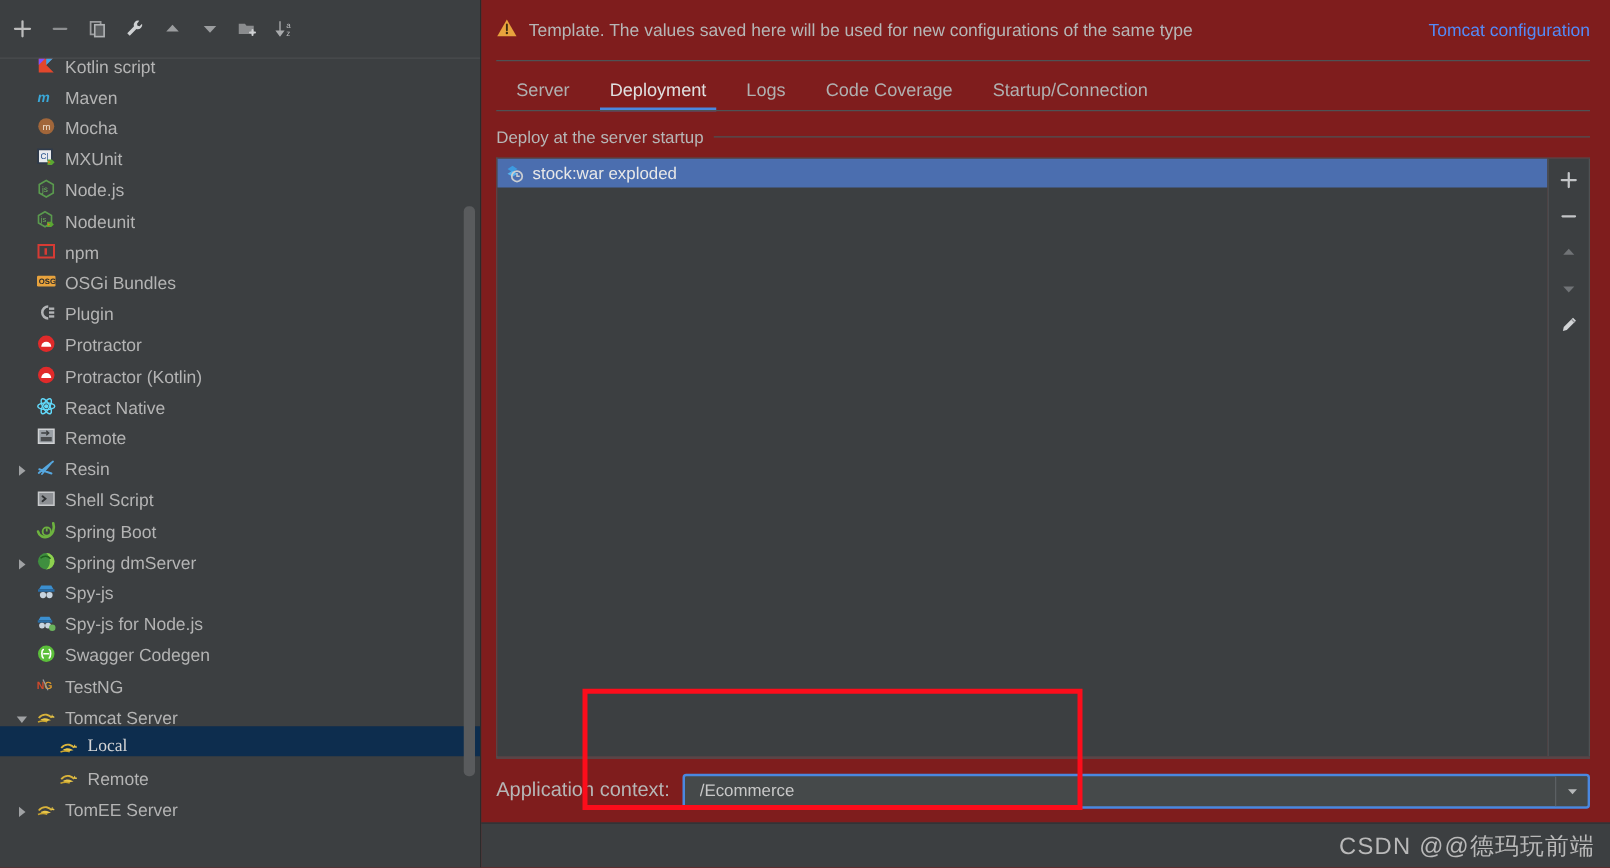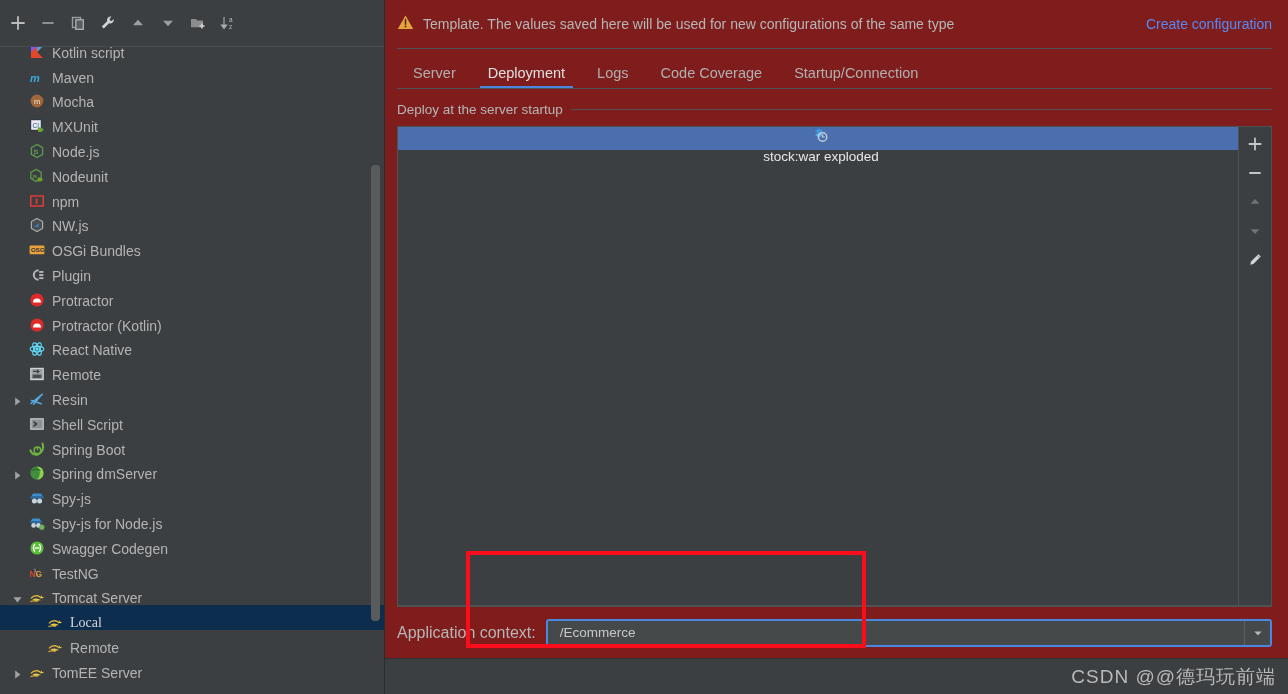--- a/index.html
+++ b/index.html
@@ -202,21 +202,20 @@
     padding-top: 0;
     min-width: 0;
   }
   .deploy-row {
     height: 23px;
     display: flex;
     align-items: center;
     padding-left: 6px;
     gap: 6px;
     font-size: 13.5px;
-    flex-direction: column;
   }
   .deploy-row.selected { background: #4b6eaf; color: #e8e8e8; }
   .deploy-icon { width: 16px; height: 16px; flex: 0 0 16px; display:flex; align-items:center; justify-content:center;}
 
   .list-side-toolbar {
     width: 34px;
     flex: 0 0 34px;
     border-left: 1px solid #4e5254;
     border-right: 1px solid #4e5254;
     display: flex;
@@ -428,30 +427,20 @@
                 <rect x="1.8" y="3" width="12.4" height="10" fill="none" stroke="#d63b34" stroke-width="1.6"></rect>
                 <rect x="6.6" y="5.6" width="2" height="5.2" fill="#d63b34"></rect>
               </svg>
             </span>
             <span class="row-label">npm</span>
           </div>
           <div class="tree-row">
             <span class="twisty"></span>
             <span class="row-icon">
               <svg width="16" height="16" viewBox="0 0 16 16">
-                <path d="M8 1.4l5.6 3.2v6.8L8 14.6 2.4 11.4V4.6z" fill="#4a4d4f" stroke="#a9abad" stroke-width="1.2"></path>
-                <path d="M5.4 9.6l5-3.6-1.4 4.2z" fill="#3a7fd5"></path>
-              </svg>
-            </span>
-            <span class="row-label">NW.js</span>
-          </div>
-          <div class="tree-row">
-            <span class="twisty"></span>
-            <span class="row-icon">
-              <svg width="16" height="16" viewBox="0 0 16 16">
                 <rect x="0.6" y="3.6" width="14.8" height="8.6" rx="1" fill="#e8a33d"></rect>
                 <text x="2" y="10.4" font-size="6.2" font-weight="bold" fill="#2c2c2c" font-family="Liberation Sans, sans-serif">OSGI</text>
               </svg>
             </span>
             <span class="row-label">OSGi Bundles</span>
           </div>
           <div class="tree-row">
             <span class="twisty"></span>
             <span class="row-icon">
               <svg width="16" height="16" viewBox="0 0 16 16">
@@ -677,21 +666,21 @@
 
     <div class="banner">
       <span>
         <svg width="17" height="17" viewBox="0 0 17 17">
           <path d="M8.5 1.6L16.2 15H.8z" fill="#e8a33d"></path>
           <path d="M8.5 5.6v4.6" stroke="#3b2b10" stroke-width="1.5" stroke-linecap="round"></path>
           <circle cx="8.5" cy="12.4" r="0.95" fill="#3b2b10"></circle>
         </svg>
       </span>
       <span class="banner-text">Template. The values saved here will be used for new configurations of the same type</span>
-      <span class="banner-link">Create configuration</span>
+      <span class="banner-link">Tomcat configuration</span>
     </div>
     <div class="banner-sep"></div>
 
     <div class="tabs">
       <div class="tab">Server</div>
         <div class="tab active">Deployment</div>
         <div class="tab">Logs</div>
         <div class="tab">Code Coverage</div>
         <div class="tab">Startup/Connection</div>
         <div class="tabs-underline"></div>

